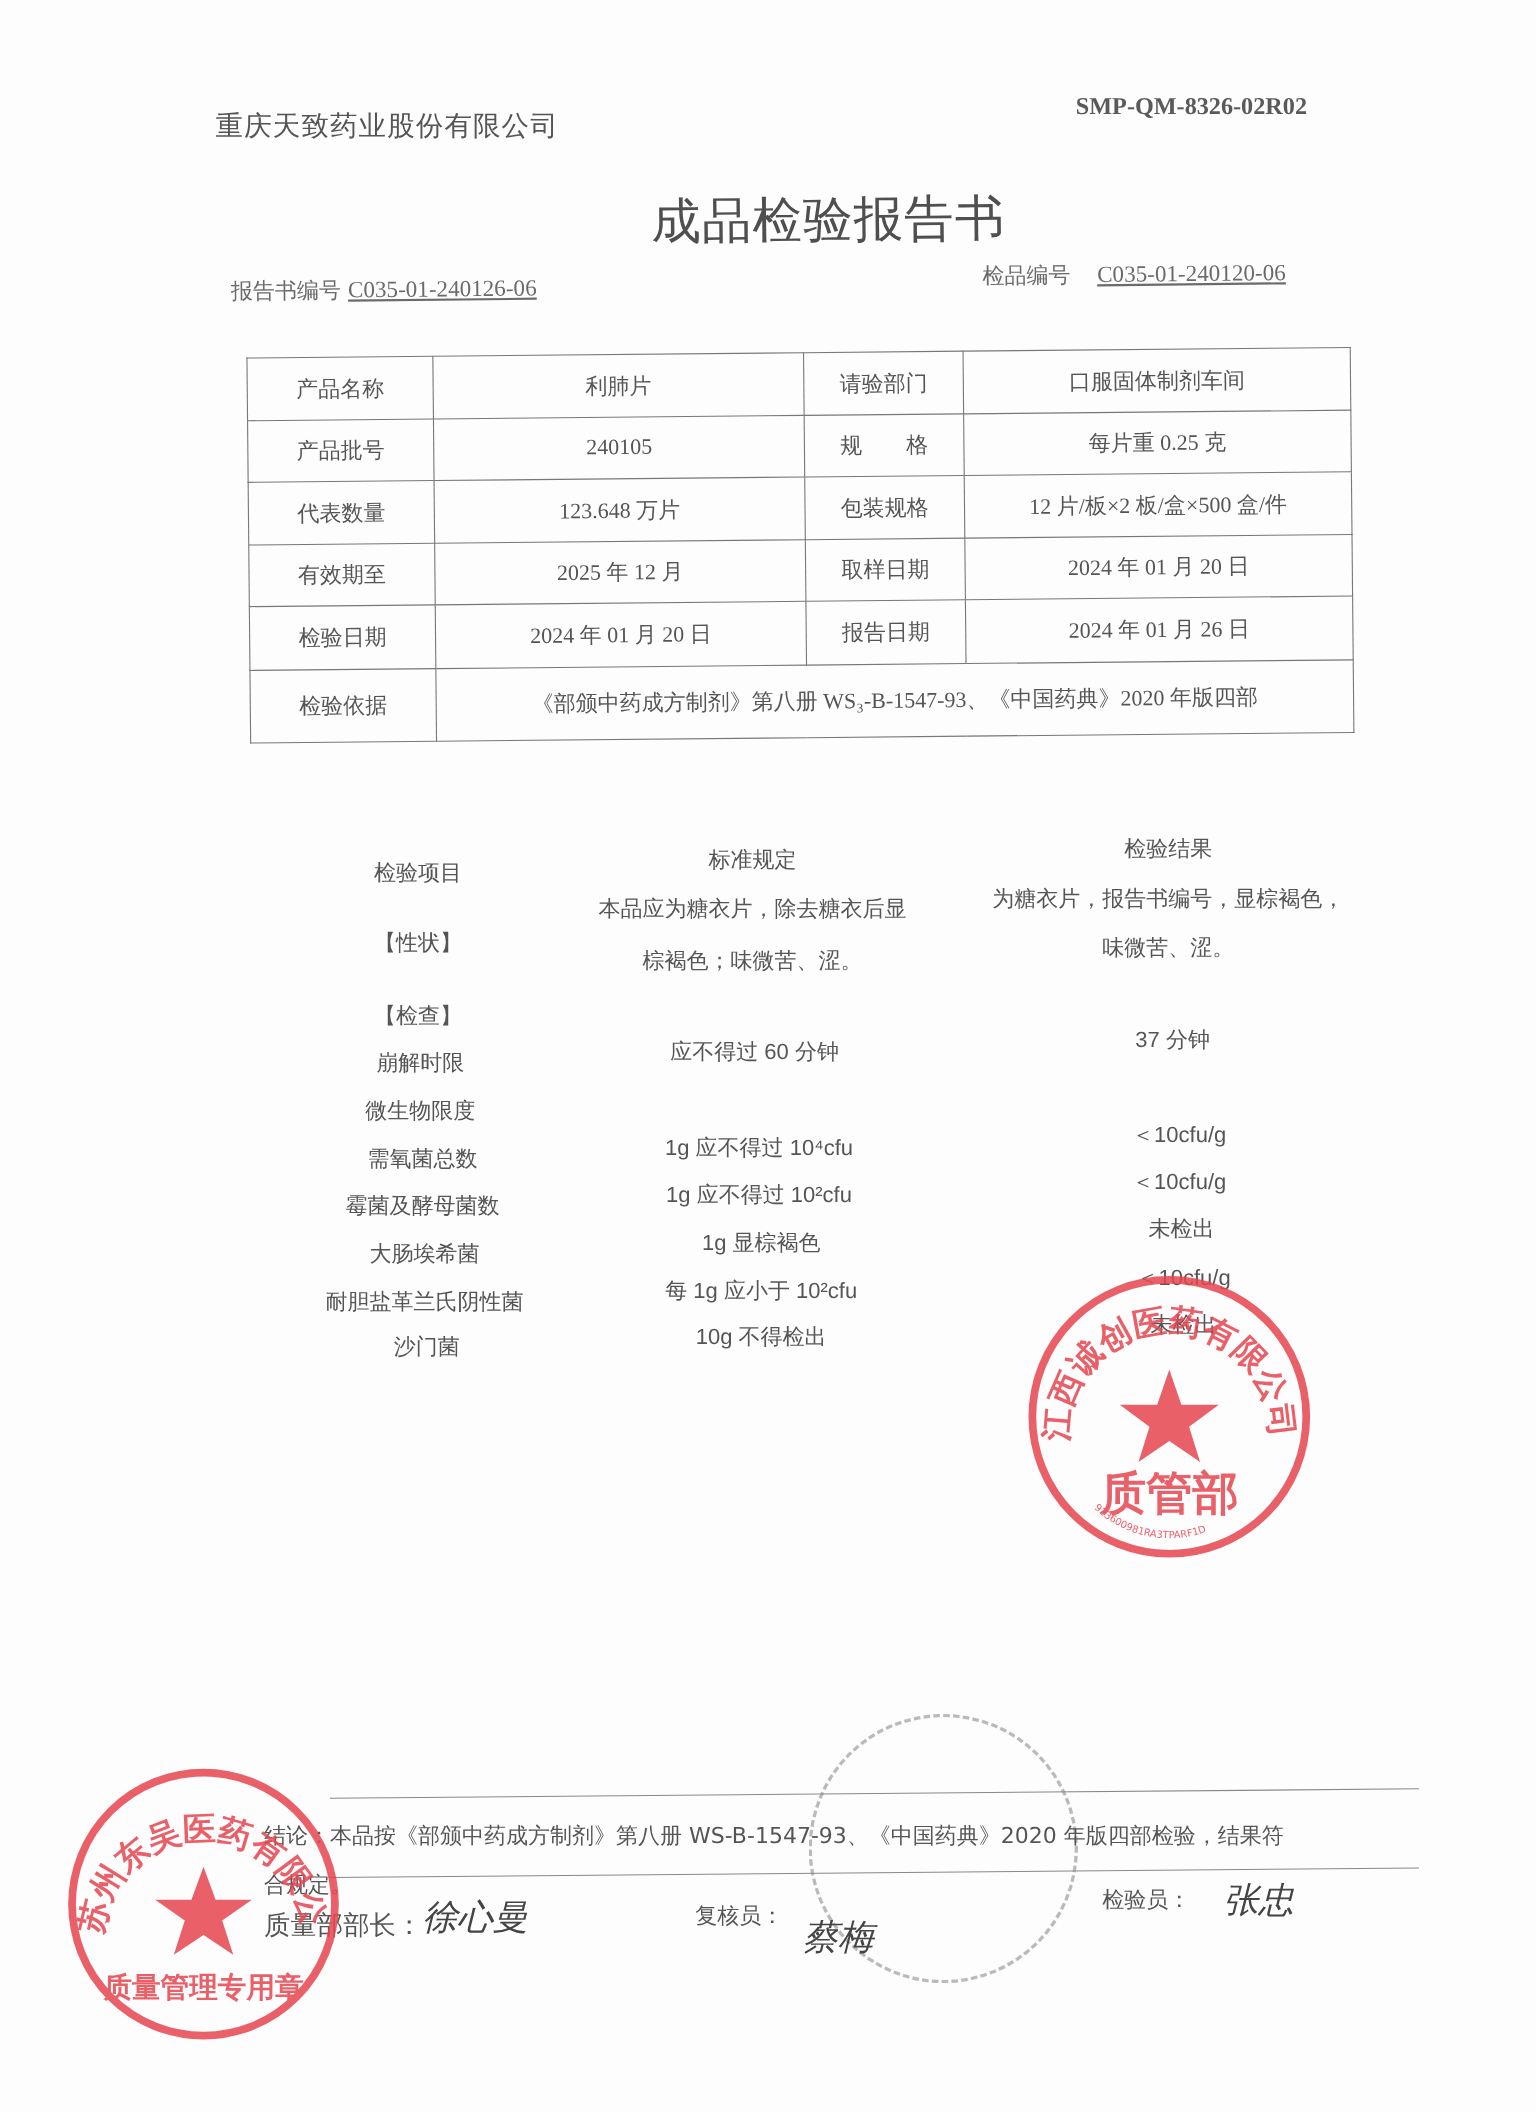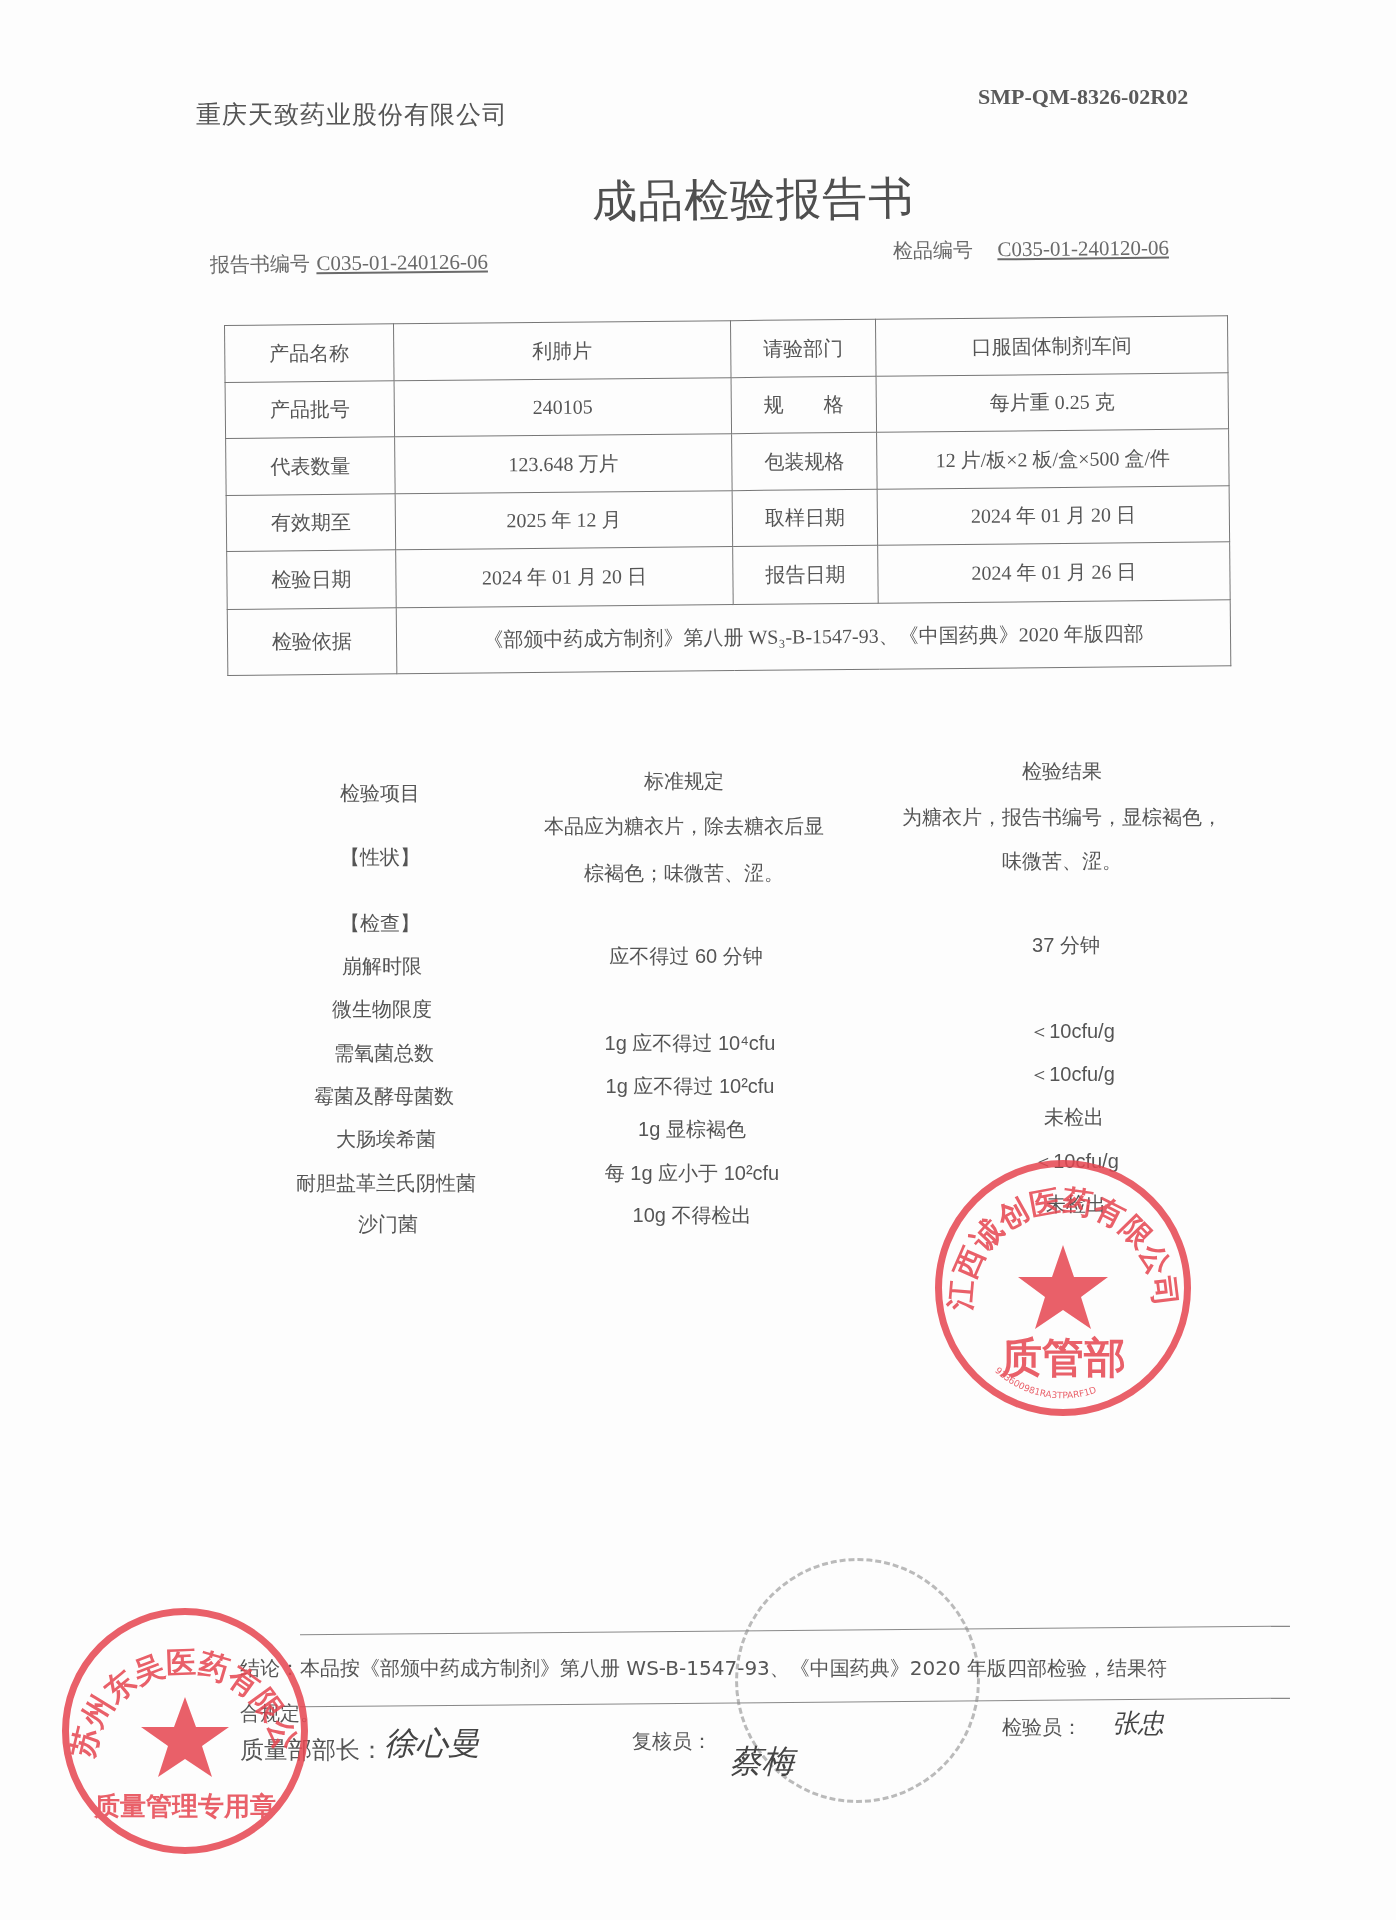--- a/index.html
+++ b/index.html
@@ -140,21 +140,21 @@
 <div class="line" style="left:300px;top:1702px;width:990px;transform:rotate(-0.5deg)"></div>
 
 <div class="abs" style="left:240px;top:1655px;font-size:20px;color:#555">结论：本品按《部颁中药成方制剂》第八册 WS-B-1547-93、《中国药典》2020 年版四部检验，结果符</div>
 <div class="abs" style="left:240px;top:1700px;font-size:20px;color:#555">合规定。</div>
 
 <div class="abs" style="left:240px;top:1734px;font-size:24px;color:#555">质量部部长：</div>
 <div class="abs sig" style="left:384px;top:1722px">徐心曼</div>
 <div class="abs" style="left:632px;top:1728px;font-size:20px;color:#555">复核员：</div>
 <div class="abs sig" style="left:730px;top:1740px">蔡梅</div>
 <div class="abs" style="left:1002px;top:1714px;font-size:20px;color:#555">检验员：</div>
-<div class="abs sig" style="left:1112px;top:1706px;font-size:26px">张忠</div>
+<div class="abs sig" style="left:1112px;top:1706px;font-size:32px">张忠</div>
 
 <div class="stamp stamp-red" style="left:62px;top:1608px;width:246px;height:246px;opacity:0.85">
   <svg width="232" height="232" viewBox="0 0 232 232" style="position:absolute;left:0;top:0">
     <polygon points="116,82 127,112 160,112 133,131 143,162 116,144 89,162 99,131 72,112 105,112" fill="#e64550"></polygon>
     <path id="arcL" d="M 24,150 A 92,92 0 1 1 208,150" fill="none"></path>
     <text font-size="30" font-weight="bold" fill="#e64550" font-family="DejaVu Sans, sans-serif"><textPath href="#arcL" startOffset="2%">苏州东吴医药有限公司</textPath></text>
     <text x="116" y="200" text-anchor="middle" font-size="26" font-weight="bold" fill="#e64550" font-family="DejaVu Sans, sans-serif">质量管理专用章</text>
   </svg>
 </div>
 

